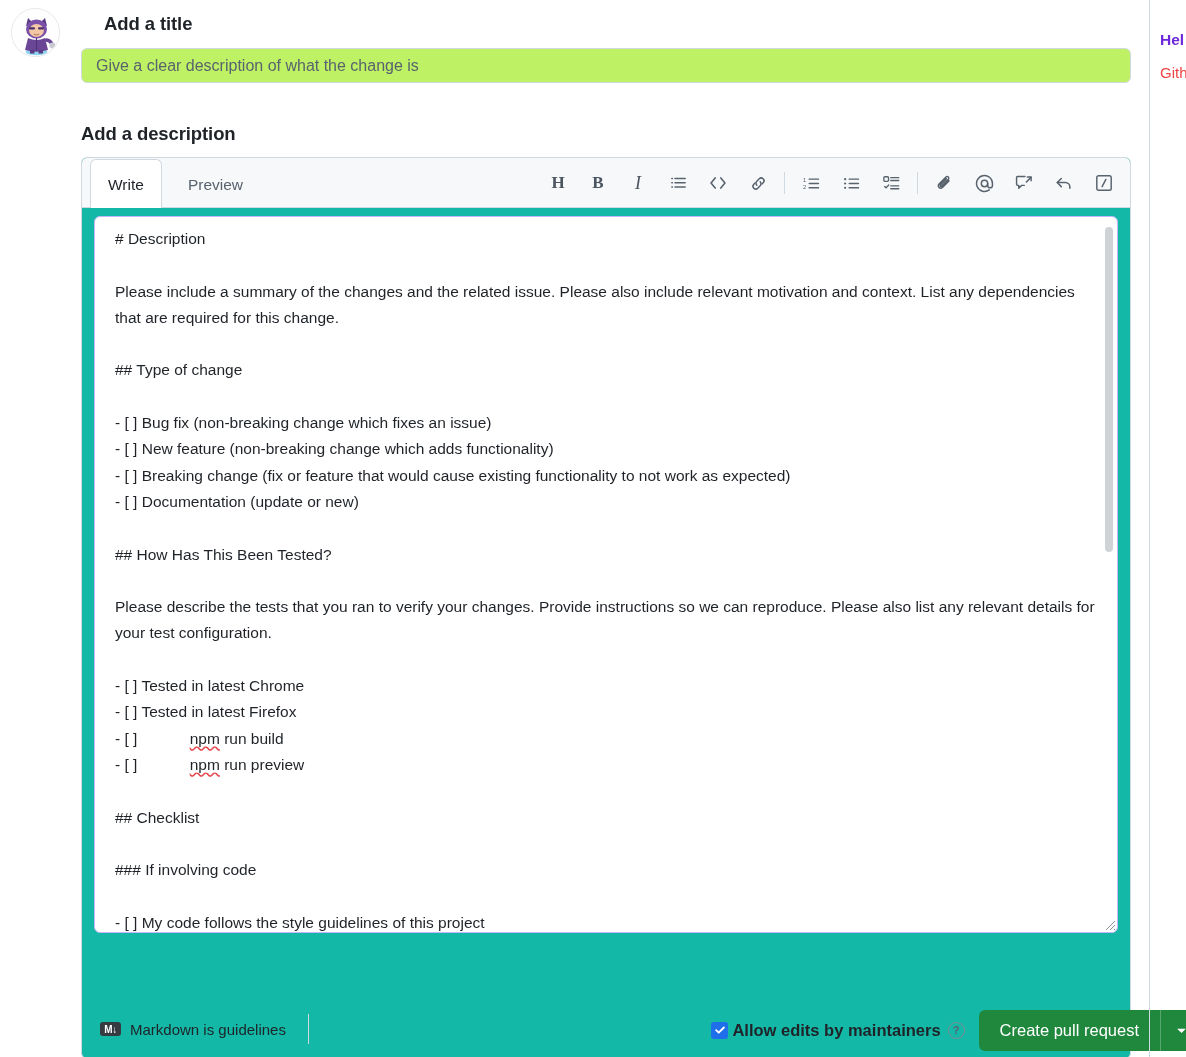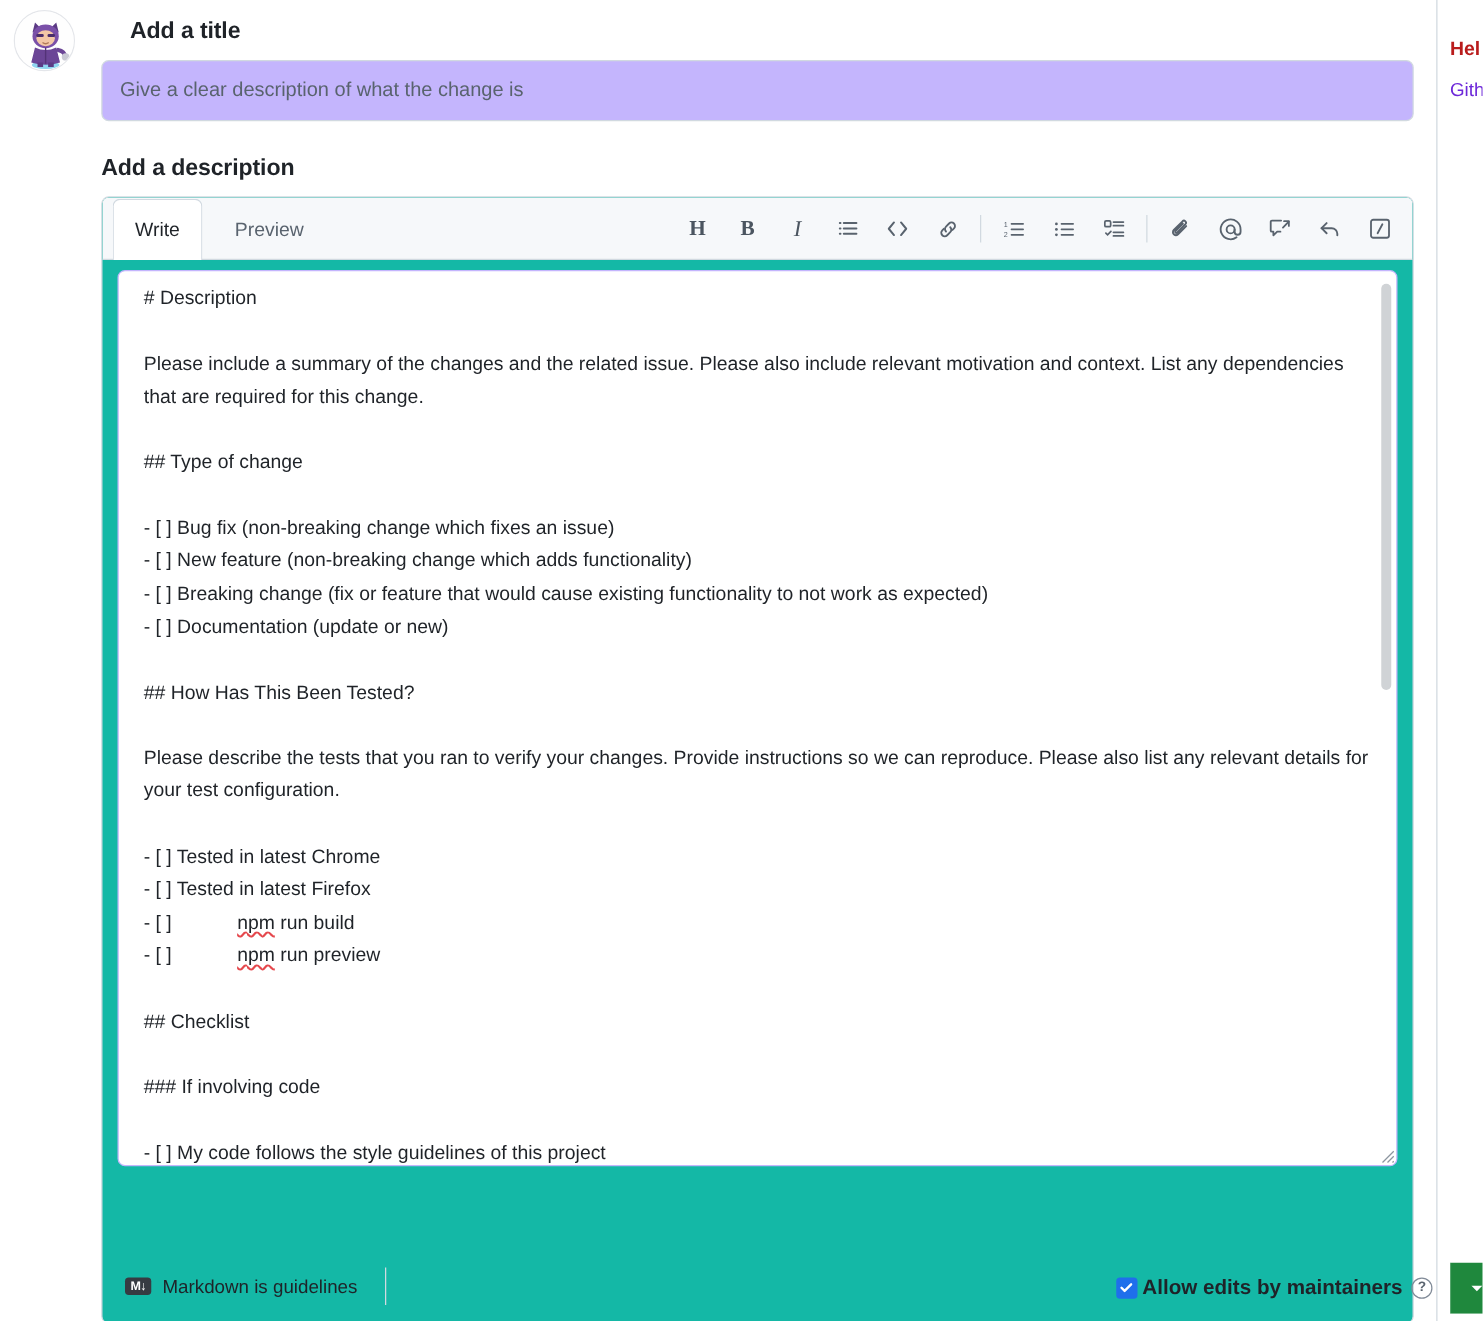--- a/index.html
+++ b/index.html
@@ -29,23 +29,23 @@
   .section-title {
     font-size: 18.5px; font-weight: bold; letter-spacing: -0.1px;
     color: #1f2328; margin: 0;
   }
   #title-heading { position: absolute; left: 0; top: 13px; margin-left: 23px; }
   #desc-heading  { position: absolute; left: 0; top: 123px; }
 
   
   .title-input {
     position: absolute; left: 0; top: 48px;
-    width: 1050px; height: 49px;
+    width: 1050px; height: 35px;
     border: 1px solid #d1d9e0; border-radius: 6px;
-    background: #c4b5fd; padding: 0 14px;
+    background: #bef264; padding: 0 14px;
     font-family: "Liberation Sans", sans-serif;
     font-size: 16px; color: #1f2328; outline: none;
   }
   .title-input::placeholder { color: #59636e; opacity: 1; }
 
   
   .desc-box {
     position: absolute; left: 0; top: 157px;
     width: 1050px; height: 902px;
     border: 1px solid #d1d9e0; border-radius: 6px;
@@ -185,25 +185,25 @@
     cursor: pointer;
   }
   .pr-caret svg { display: block; }
 
   
   .right-rail {
     position: absolute; left: 1160px; top: 0; width: 90px;
   }
   .rail-title {
     position: absolute; left: 0; top: 31px;
-    font-size: 15.5px; font-weight: bold; color: #b91c1c; white-space: nowrap;
+    font-size: 15.5px; font-weight: bold; color: #6d28d9; white-space: nowrap;
   }
   .rail-link {
     position: absolute; left: 0; top: 64px;
-    font-size: 15px; color: #6d28d9; white-space: nowrap; cursor: pointer; text-align: center;
+    font-size: 15px; color: #ef4444; white-space: nowrap; cursor: pointer; text-align: center;
   }
   .rail-divider {
     position: absolute; left: -11px; top: 0; width: 1px; height: 1057px;
     background: #d1d9e0;
   }
 </style>
 </head>
 <body>
 
 <div class="page">
@@ -359,20 +359,21 @@
       <div class="allow-edits">
         <span class="cbox">
           <svg width="12" height="12" viewBox="0 0 12 12" fill="none" stroke="#ffffff" stroke-width="1.9" stroke-linecap="round" stroke-linejoin="round">
             <path d="M2.2 6.2 4.7 8.7 9.9 3.5"></path>
           </svg>
         </span>
         <span>Allow edits by maintainers</span>
         <span class="help-icon">?</span>
       </div>
       <div class="pr-btn-group">
+        <button class="pr-btn">Create pull request</button>
         <span class="pr-caret">
           <svg width="13" height="13" viewBox="0 0 12 12" fill="#ffffff">
             <path d="M2 4.3 6 8.3 10 4.3Z"></path>
           </svg>
         </span>
       </div>
     </div>
 
   </div>
 

